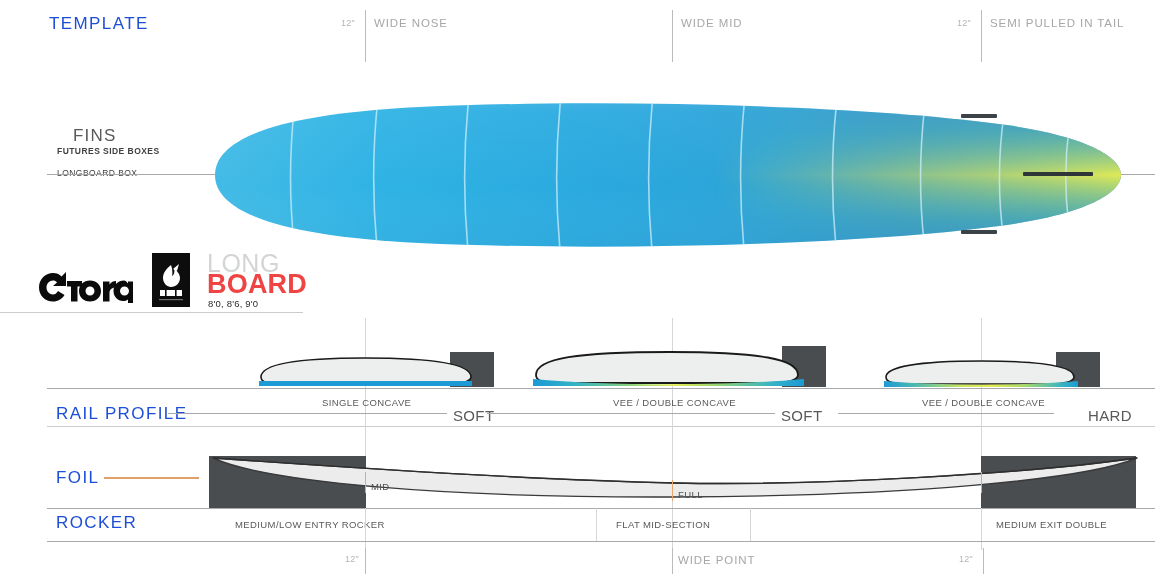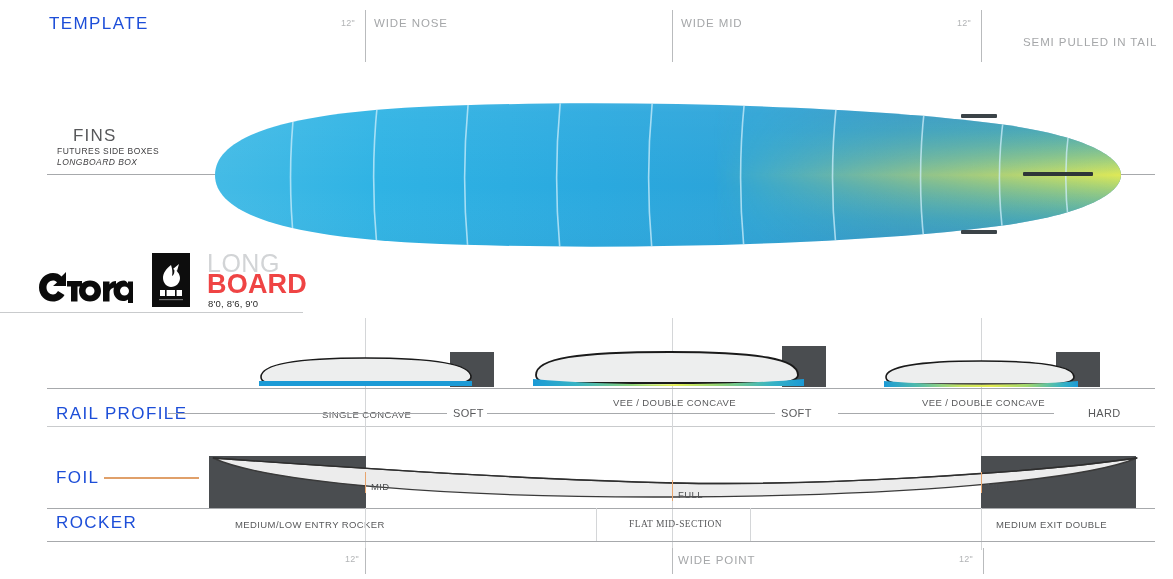--- a/index.html
+++ b/index.html
@@ -54,48 +54,48 @@
   .board-shape{position:absolute;inset:0;}
 
   
   .xsec{position:absolute;}
   .darkblock{position:absolute;background:#4a4d50;}
 
   
   .note{
     position:absolute;font-size:9.5px;color:#58595b;letter-spacing:.4px;white-space:nowrap;
   }
-  .note.tiny{font-size:11px;letter-spacing:.35px;}
+  .note.tiny{font-size:15px;letter-spacing:.35px;}
   .note.mid{font-size:9.5px;color:#4d4f51;}
 
   
   .foil-rule{position:absolute;height:2px;background:#e0a06a;}
   .mid-tick{position:absolute;width:1px;background:#e8a56e;}
 </style>
 </head>
 <body>
 
 <div class="stage">
 
   <div class="hdr-tick" style="left:341px;top:18px;">12"</div>
   <div class="vline" style="left:365px;top:10px;height:52px;"></div>
   <div class="hdr-zone" style="left:374px;top:17px;">WIDE NOSE</div>
 
   <div class="vline" style="left:672px;top:10px;height:52px;"></div>
   <div class="hdr-zone" style="left:681px;top:17px;">WIDE MID</div>
 
   <div class="hdr-tick" style="left:957px;top:18px;">12"</div>
   <div class="vline" style="left:981px;top:10px;height:52px;"></div>
-  <div class="hdr-zone" style="left:1023px;top:17px;margin-top:19px;">SEMI PULLED IN TAIL</div>
+  <div class="hdr-zone" style="left:990px;top:17px;">SEMI PULLED IN TAIL</div>
 
   <div class="seclabel" style="left:49px;top:14px;">TEMPLATE</div>
 
   <div class="fins-title" style="left:49px;top:126px;margin-left:24px;">FINS</div>
-  <div class="fins-sub" style="left:57px;top:146px;">FUTURES SIDE BOXES</div>
-  <div class="fins-sub" style="left:57px;top:157px;font-style:italic;">LONGBOARD BOX</div>
+  <div class="fins-sub" style="left:57px;top:146px;font-weight:bold;">FUTURES SIDE BOXES</div>
+  <div class="fins-sub" style="left:57px;top:168px;">LONGBOARD BOX</div>
 
   <div class="hline" style="left:47px;top:174px;width:1108px;"></div>
 
   <div class="board-wrap">
     <svg class="board-shape" viewBox="0 0 916 226" preserveAspectRatio="none">
       <defs>
         <linearGradient id="gBoard" x1="0" y1="0" x2="1" y2="0">
           <stop offset="0%" stop-color="#43bbe6"></stop>
           <stop offset="18%" stop-color="#2fb3e4"></stop>
           <stop offset="42%" stop-color="#2aa9df"></stop>
@@ -254,21 +254,21 @@
         <stop offset="92%" stop-color="#37b3c4"></stop>
         <stop offset="100%" stop-color="#1b9ad6"></stop>
       </linearGradient>
     </defs>
     <path d="M8,19 C8,9 40,3 103,3 C168,3 196,9 196,19 C196,24 184,26 174,26 L26,26 C16,26 8,24 8,19 Z" fill="#edeeee" stroke="#1a1a1a" stroke-width="1.6"></path>
     <path d="M6,23 C70,28 140,28 200,23 L200,29 L6,29 Z" fill="url(#xs3)"></path>
   </svg>
 
   <div class="hline" style="left:47px;top:388px;width:1108px;"></div>
 
-  <div class="note" style="left:322px;top:409px;">SINGLE CONCAVE</div>
+  <div class="note" style="left:322px;top:397px;">SINGLE CONCAVE</div>
   <div class="note" style="left:613px;top:397px;">VEE / DOUBLE CONCAVE</div>
   <div class="note" style="left:922px;top:397px;">VEE / DOUBLE CONCAVE</div>
 
   <div class="seclabel" style="left:56px;top:404px;">RAIL PROFILE</div>
 
   <div class="hline" style="left:168px;top:413px;width:279px;"></div>
   <div class="note tiny" style="left:453px;top:407px;">SOFT</div>
   <div class="hline" style="left:487px;top:413px;width:288px;"></div>
   <div class="note tiny" style="left:781px;top:407px;">SOFT</div>
   <div class="hline" style="left:838px;top:413px;width:216px;"></div>
@@ -298,21 +298,21 @@
   <div class="mid-tick" style="left:672px;top:480px;height:21px;"></div>
   <div class="note mid" style="left:678px;top:489px;">FULL</div>
 
   <div class="mid-tick" style="left:981px;top:472px;height:21px;"></div>
   <div class="note mid" style="left:987px;top:481px;">MID</div>
 
   <div class="hline" style="left:47px;top:508px;width:1108px;"></div>
 
   <div class="seclabel" style="left:56px;top:513px;">ROCKER</div>
   <div class="note" style="left:215px;top:519px;margin-left:20px;">MEDIUM/LOW ENTRY ROCKER</div>
-  <div class="note" style="left:629px;top:519px;font-family:Liberation Serif, serif;">FLAT MID-SECTION</div>
+  <div class="note" style="left:616px;top:519px;">FLAT MID-SECTION</div>
   <div class="note" style="left:996px;top:519px;">MEDIUM EXIT DOUBLE</div>
 
   <div class="vline light" style="left:365px;top:508px;height:33px;"></div>
   <div class="vline light" style="left:596px;top:508px;height:33px;"></div>
   <div class="vline light" style="left:750px;top:508px;height:33px;"></div>
   <div class="vline light" style="left:981px;top:508px;height:33px;"></div>
 
   <div class="hline" style="left:47px;top:541px;width:1108px;"></div>
 
   <div class="hdr-tick" style="left:345px;top:554px;">12"</div>

